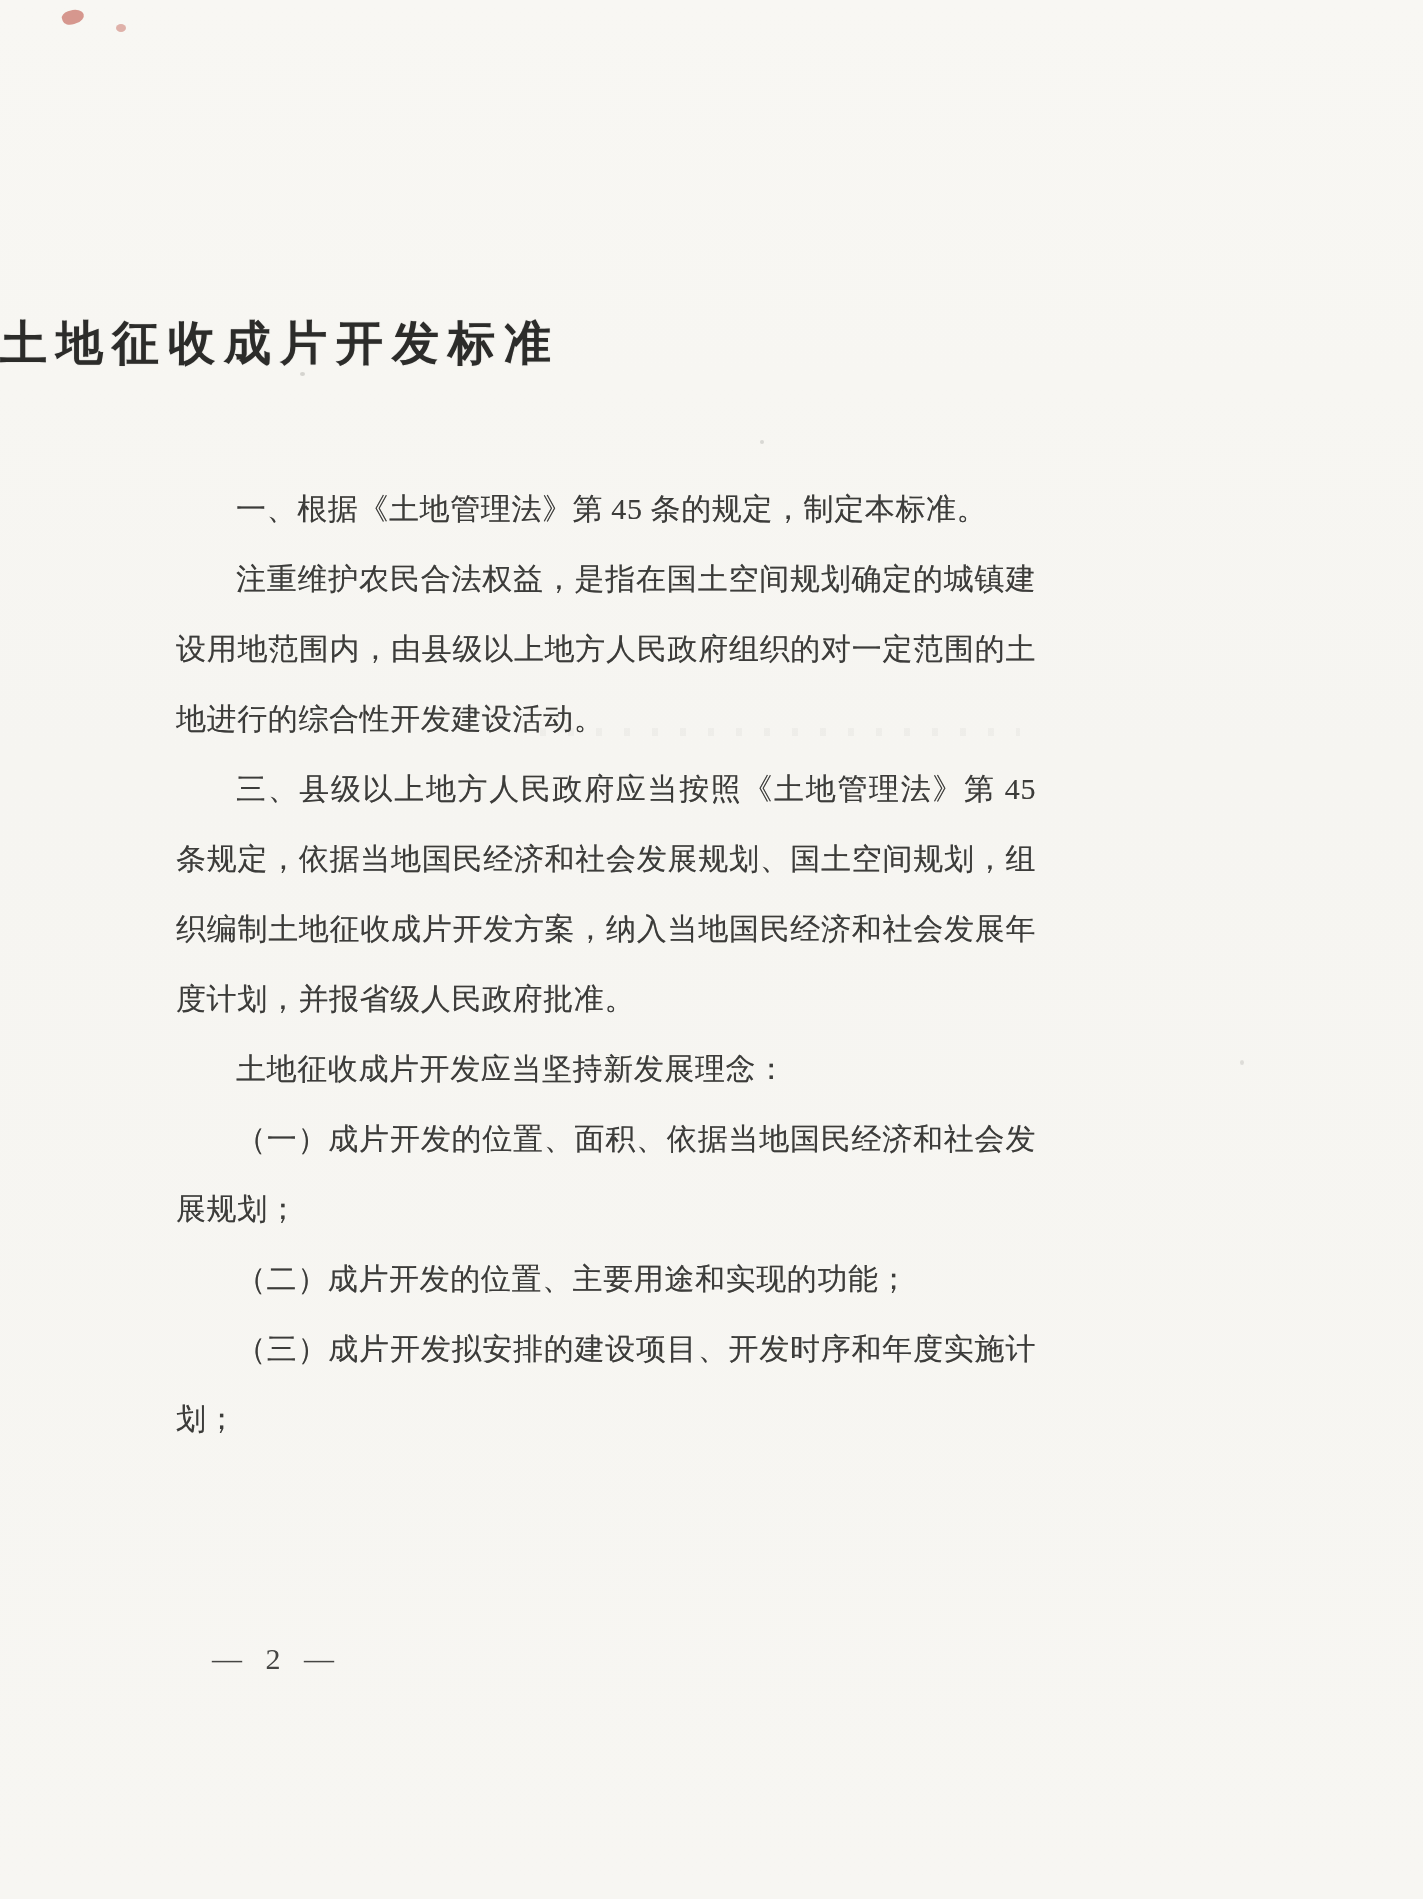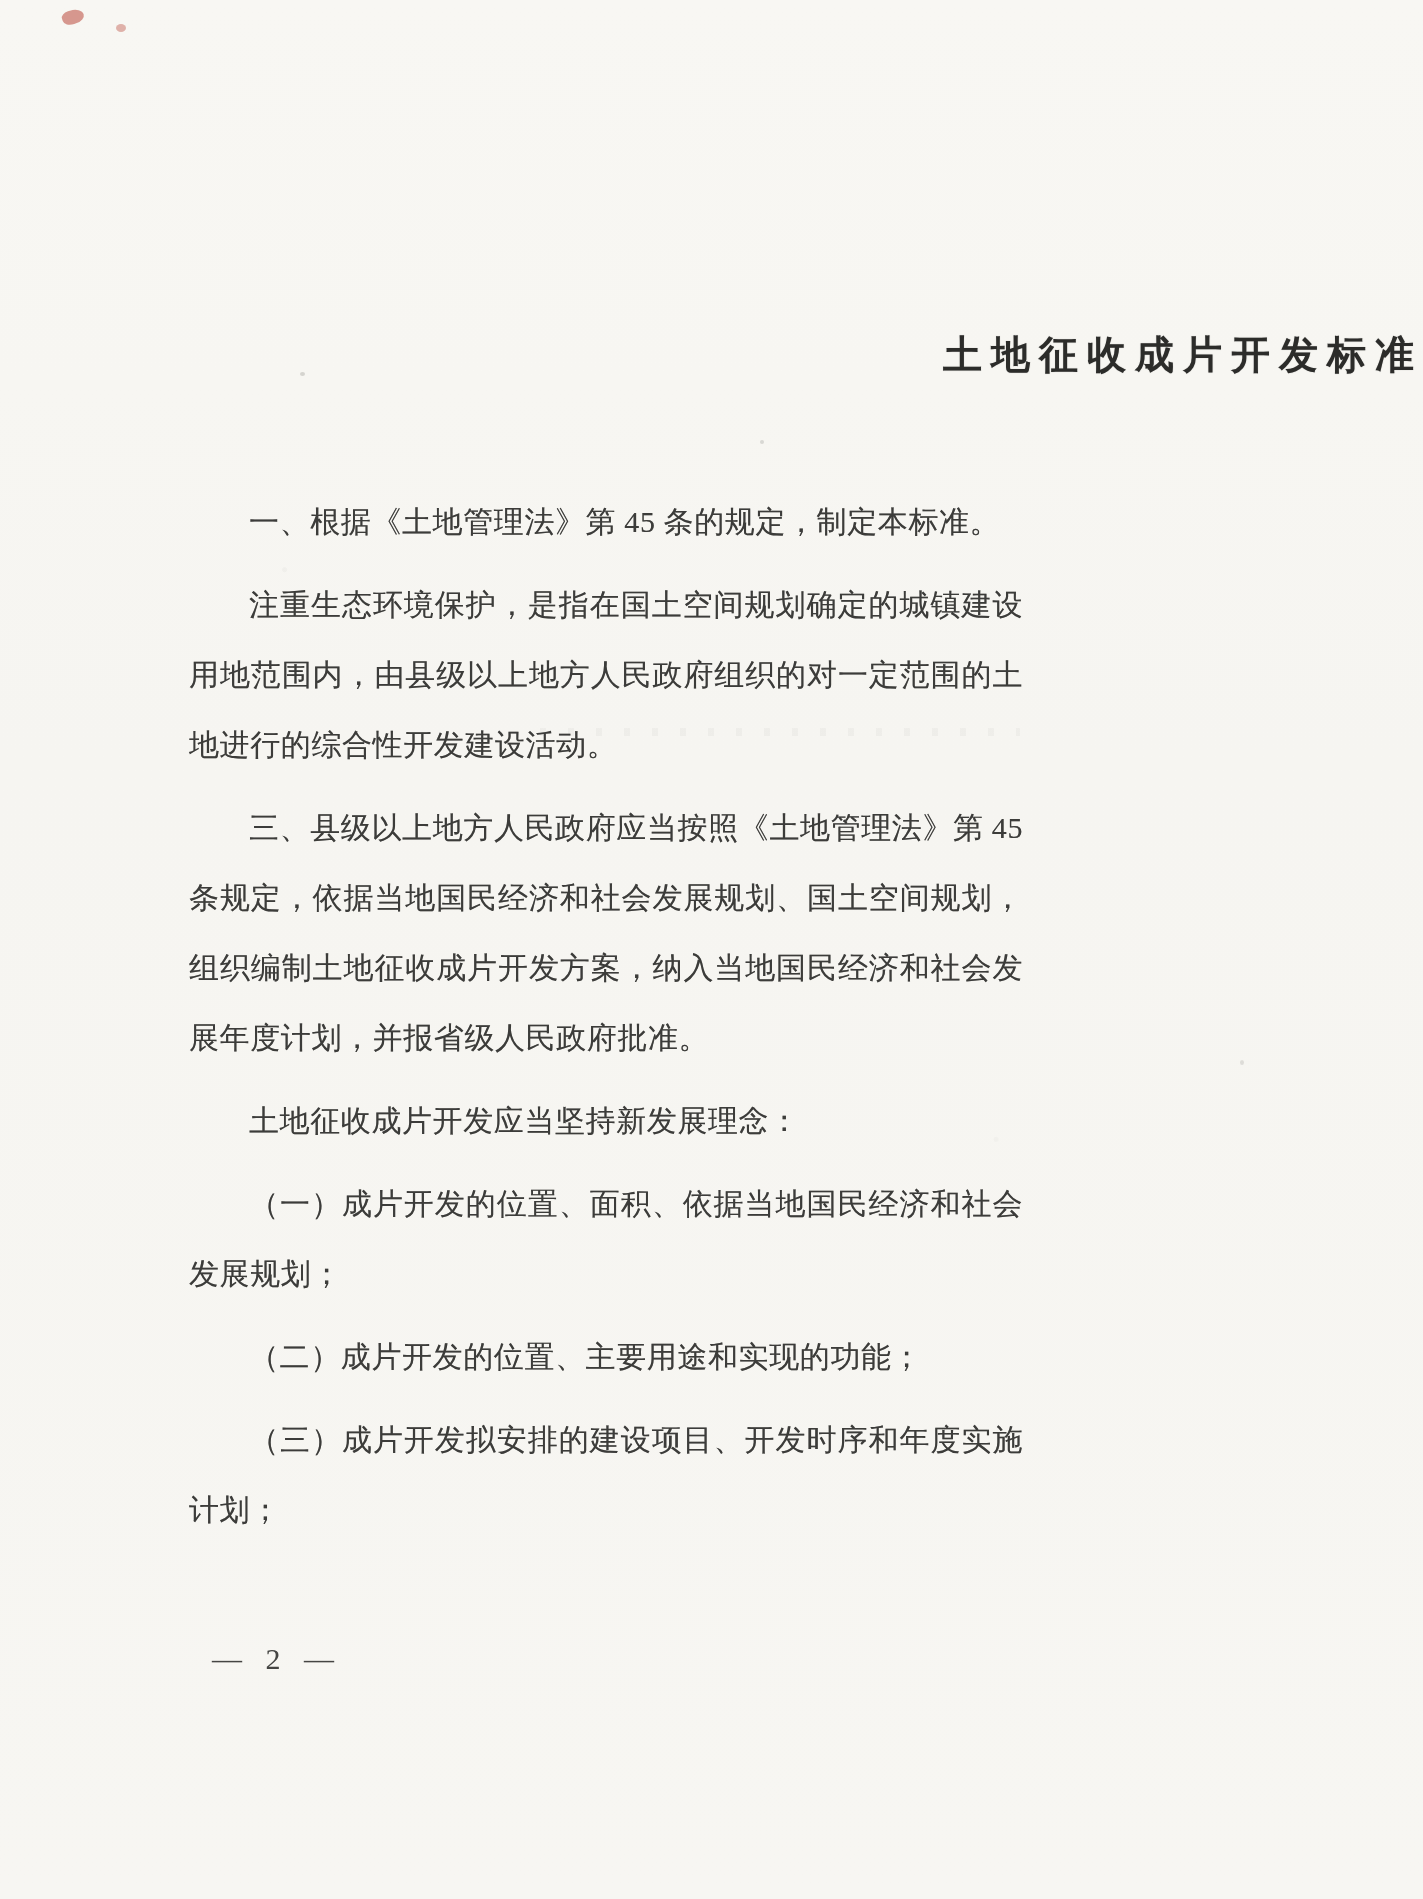--- a/index.html
+++ b/index.html
@@ -16,44 +16,44 @@
     background-image:
       radial-gradient(circle at 20% 30%, rgba(120,120,115,0.05) 0 2px, transparent 3px),
       radial-gradient(circle at 70% 60%, rgba(120,120,115,0.04) 0 2px, transparent 3px),
       linear-gradient(180deg, #f8f7f3 0%, #f6f5f1 40%, #f7f6f2 100%);
     overflow: hidden;
     font-family: "Liberation Serif", "DejaVu Serif", serif;
     color: #3a3a38;
   }
   .doc-title {
     position: absolute;
-    top: 328px;
+    top: 312px;
     left: 0;
     width: 100%;
-    text-align: right;
-    font-size: 39px;
+    text-align: left;
+    font-size: 47px;
     font-weight: bold;
     letter-spacing: 9px;
     color: #2c2c2a;
     text-shadow: 0 0 1px rgba(40,40,40,0.35);
   }
   .doc-body {
     position: absolute;
     top: 474px;
     left: 176px;
     width: 860px;
     font-size: 30px;
     line-height: 70px;
     letter-spacing: 0.6px;
     text-align: justify;
     color: #3c3c3a;
     text-shadow: 0 0 0.6px rgba(60,60,58,0.45);
   }
   .doc-body p {
-    margin: 13px;
+    margin: 0;
     text-indent: 2em;
   }
   .page-footer {
     position: absolute;
     top: 1642px;
     left: 212px;
     font-size: 30px;
     letter-spacing: 8px;
     color: #454543;
   }
@@ -110,21 +110,21 @@
   <span class="artifact red-mark-2"></span>
   <span class="artifact speck-1"></span>
   <span class="artifact speck-2"></span>
   <span class="artifact speck-3"></span>
   <span class="artifact smudge-row"></span>
 
   <div class="doc-title">土地征收成片开发标准</div>
 
   <div class="doc-body">
     <p>一、根据《土地管理法》第 45 条的规定，制定本标准。</p>
-    <p>注重生态环境保护，是指在国土空间规划确定的城镇建设用地范围内，由县级以上地方人民政府组织的对一定范围的土地进行的综合性开发建设活动。</p>
+    <p>注重维护农民合法权益，是指在国土空间规划确定的城镇建设用地范围内，由县级以上地方人民政府组织的对一定范围的土地进行的综合性开发建设活动。</p>
     <p>三、县级以上地方人民政府应当按照《土地管理法》第 45 条规定，依据当地国民经济和社会发展规划、国土空间规划，组织编制土地征收成片开发方案，纳入当地国民经济和社会发展年度计划，并报省级人民政府批准。</p>
     <p>土地征收成片开发应当坚持新发展理念：</p>
     <p>（一）成片开发的位置、面积、依据当地国民经济和社会发展规划；</p>
     <p>（二）成片开发的位置、主要用途和实现的功能；</p>
     <p>（三）成片开发拟安排的建设项目、开发时序和年度实施计划；</p>
   </div>
 
   <div class="page-footer">— 2 —</div>
 
 </div>

